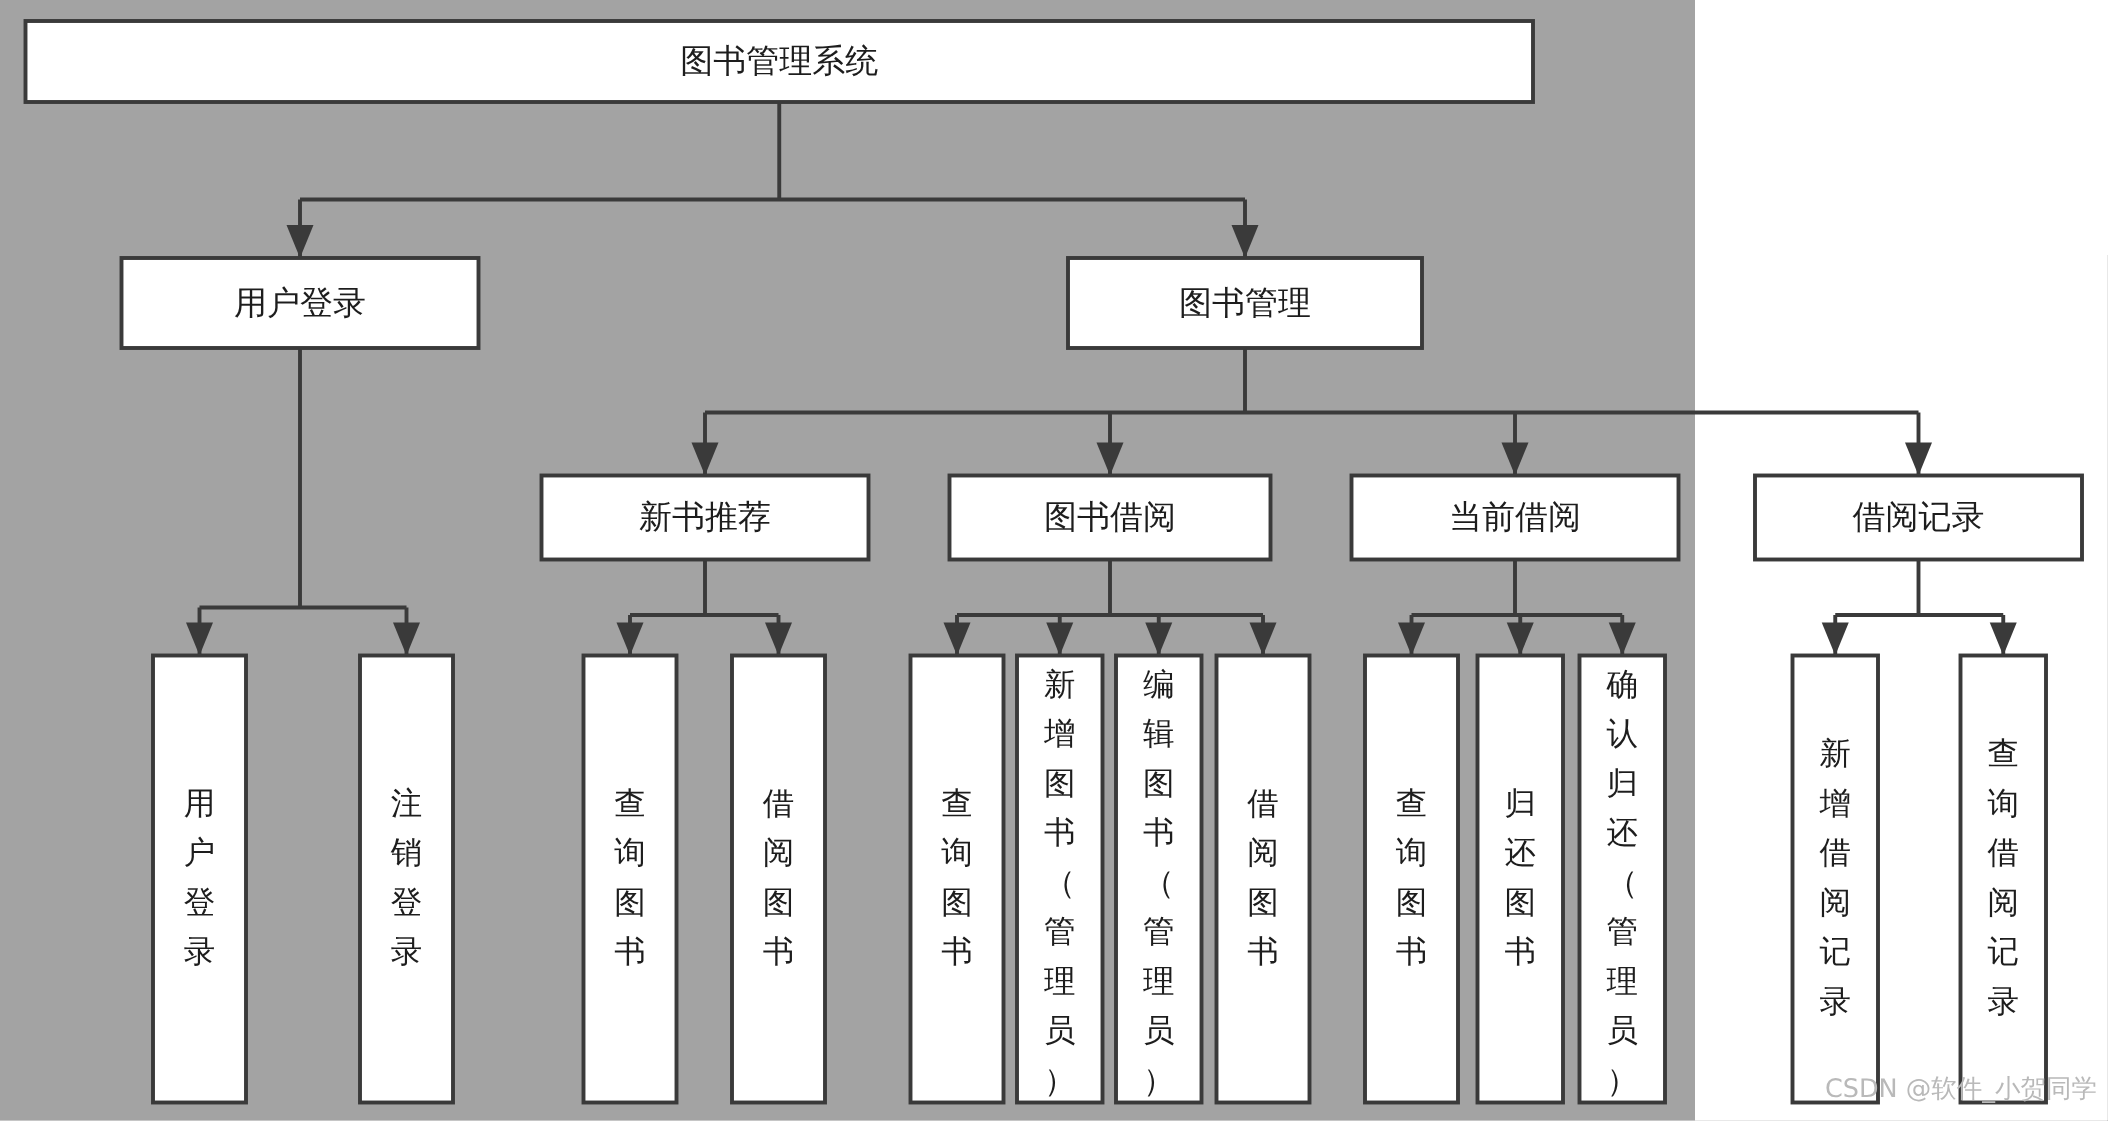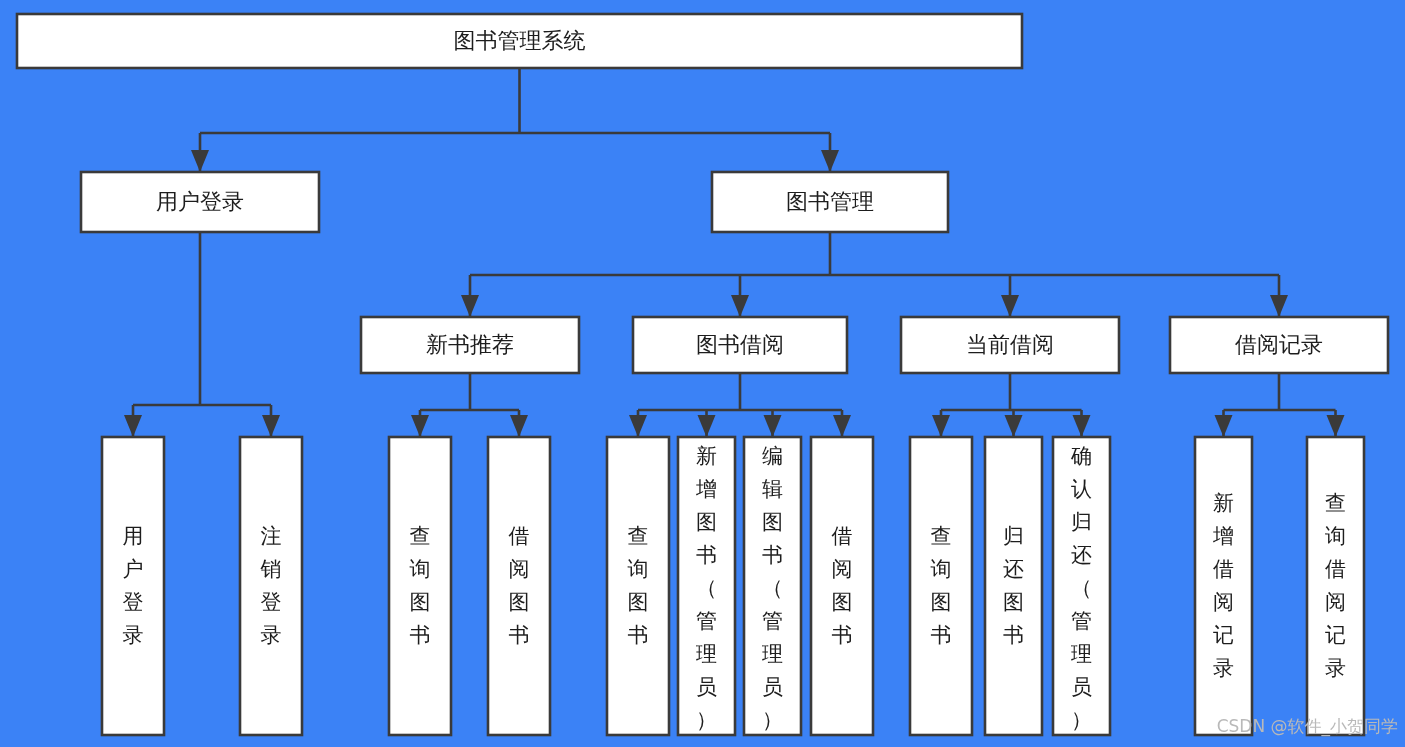--- a/index.html
+++ b/index.html
@@ -10,23 +10,23 @@
   }
   body {
     width: 1405px;
     height: 747px;
     overflow: hidden;
     font-family: "DejaVu Sans", "Liberation Sans", sans-serif;
     position: relative;
   }
   #diagram-root {
     position: relative;
-    width: 1405px;
+    width: 1130px;
     height: 747px;
-    background: #3b82f6;
+    background: #a3a3a3;
   }
   svg#flow-svg {
     position: absolute;
     left: 0;
     top: 0;
     width: 1405px;
     height: 747px;
     display: block;
   }
   .node-box {

